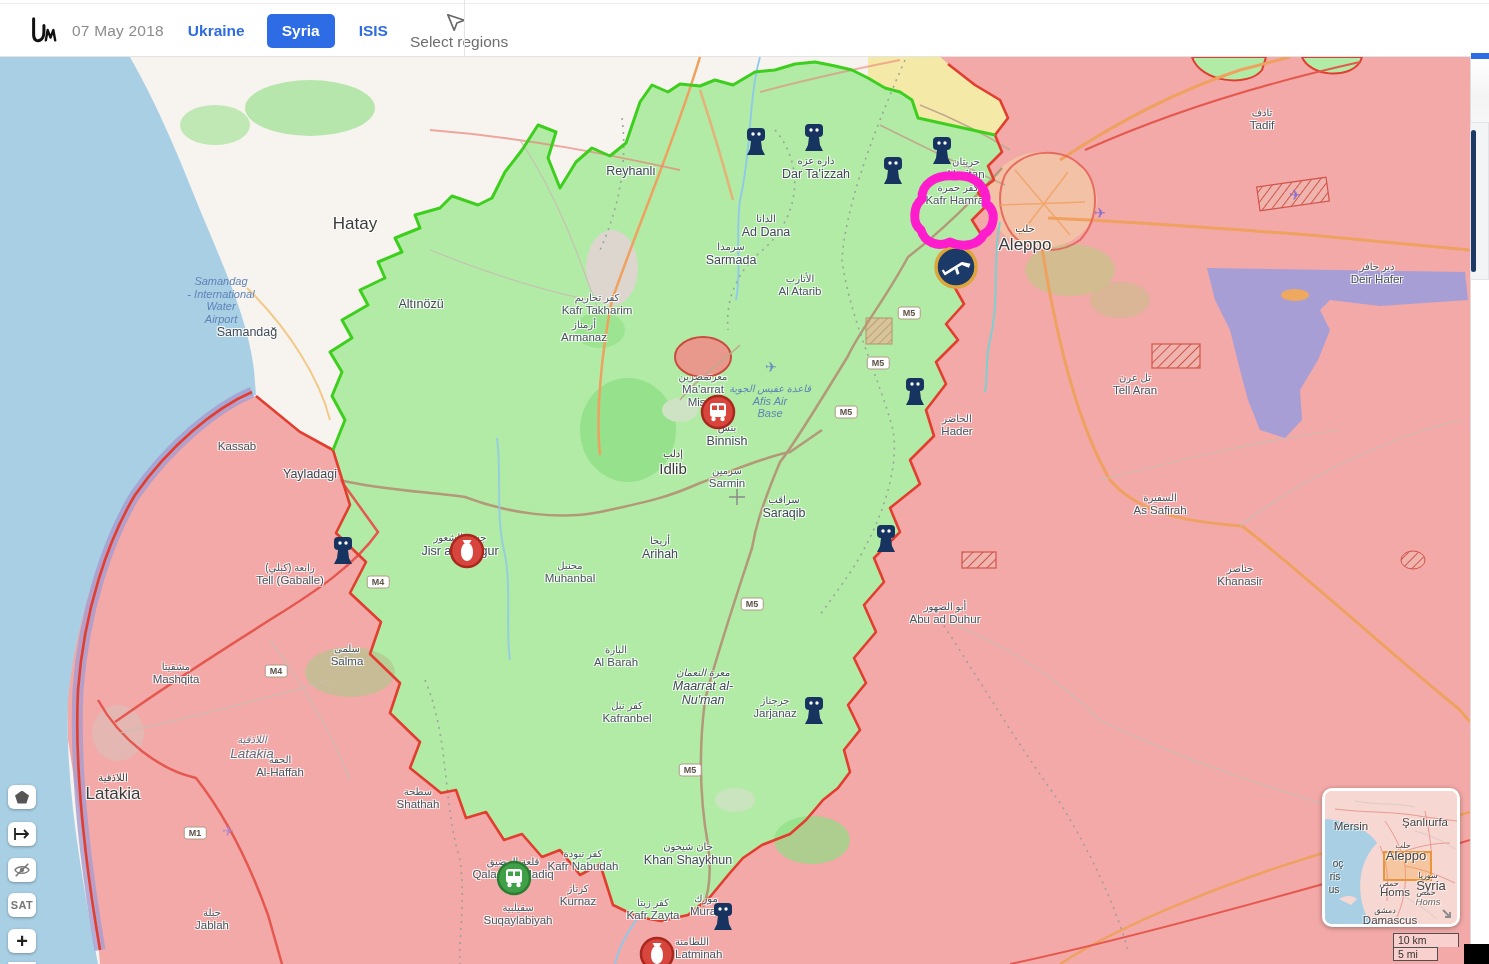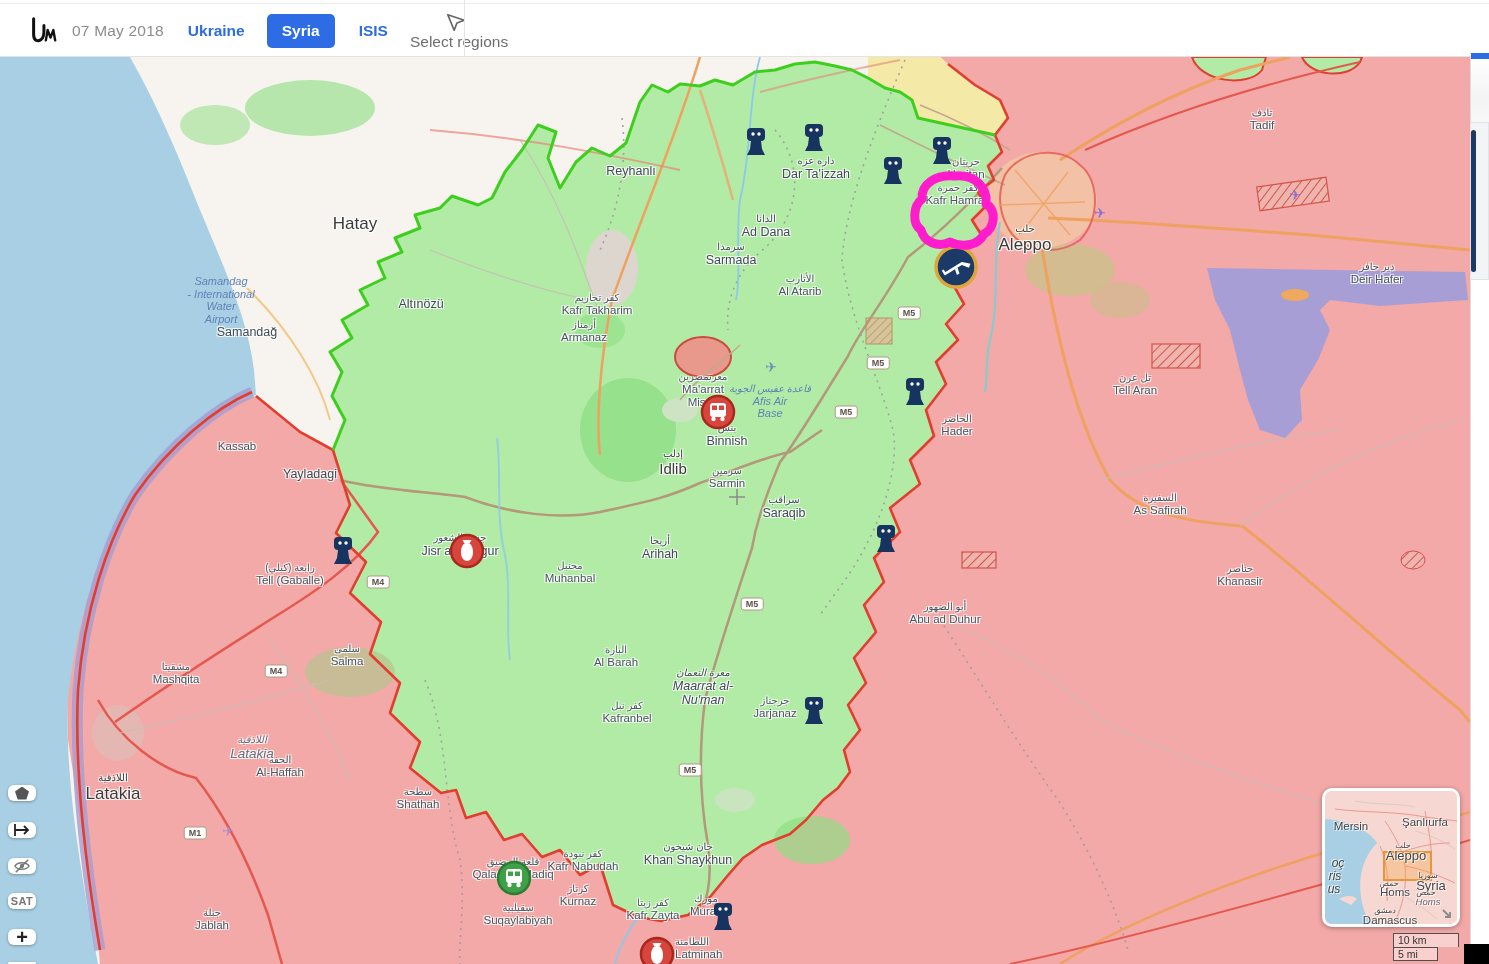--- a/index.html
+++ b/index.html
@@ -27,31 +27,31 @@
   .lbl.s{font-size:11.5px;color:#49545e;}
   .lbl.c{font-size:17px;color:#3a3a3a;}
   .lbl.c2{font-size:15px;color:#3a3a3a;}
   .lbl.w{font-size:11px;font-style:italic;color:#5f83b8;text-shadow:none;}
   .lbl.r{font-size:13.5px;font-style:italic;color:#6a6a7a;}
   .shield{position:absolute;transform:translate(-50%,-50%);background:#fff;border:1.5px solid #b09a84;border-radius:3px;
           font-size:9px;font-weight:bold;color:#5e5246;padding:1px 4px;line-height:1;}
   .marker{position:absolute;transform:translate(-50%,-50%);pointer-events:auto;cursor:pointer;}
   #highlight-ring{position:absolute;pointer-events:none;}
   
-  .ctl{position:absolute;left:8px;width:28px;height:16px;background:#fff;border-radius:6px;box-shadow:0 1px 3px rgba(0,0,0,.3);
+  .ctl{position:absolute;left:8px;width:28px;height:24px;background:#fff;border-radius:6px;box-shadow:0 1px 3px rgba(0,0,0,.3);
        display:flex;align-items:center;justify-content:center;cursor:pointer;font-family:"Liberation Sans",sans-serif;}
   #ctl-sat{font-size:11px;color:#777;font-weight:bold;letter-spacing:.5px;}
   #ctl-zoomin{font-size:20px;color:#222;font-weight:bold;}
   .pentagon{width:14px;height:13px;background:#555;clip-path:polygon(50% 0,100% 38%,81% 100%,19% 100%,0 38%);}
   
   #minimap{position:absolute;left:1322px;top:788px;width:138px;height:139px;background:#f6d7d2;border:3px solid #fff;border-radius:10px;
            box-shadow:0 1px 5px rgba(0,0,0,.35);overflow:hidden;box-sizing:border-box;}
   .mm-lbl{position:absolute;transform:translate(-50%,-50%);white-space:nowrap;color:#454545;
           text-shadow:-1px -1px 0 rgba(255,255,255,.8),1px 1px 0 rgba(255,255,255,.8);}
-  .mm-s{font-size:12px;font-style:italic;} .mm-m{font-size:11.5px;} .mm-l{font-size:13px;} .mm-a{font-size:8px;} .mm-i{font-style:italic;color:#6a6a6a;font-size:9.5px;}
+  .mm-s{font-size:10px;} .mm-m{font-size:11.5px;} .mm-l{font-size:13px;} .mm-a{font-size:8px;} .mm-i{font-style:italic;color:#6a6a6a;font-size:9.5px;}
   #mm-viewport{position:absolute;left:58px;top:60px;width:49px;height:30px;background:rgba(247,166,70,.35);border:2px solid #e8963c;box-sizing:border-box;}
   #mm-arrow{position:absolute;right:2px;bottom:2px;width:16px;height:16px;color:#8a8a8a;font-size:13px;display:flex;align-items:center;justify-content:center;}
   
   .scalebox{position:absolute;background:rgba(255,255,255,.45);border:1.5px solid #4f4f4f;box-sizing:border-box;
             font-size:10.5px;color:#333;padding-left:4px;line-height:12px;}
   #scale-km{left:1393px;top:933px;width:66px;height:14px;border-bottom:none;}
   #scale-mi{left:1393px;top:947px;width:45px;height:14px;}
   
   #right-strip{position:absolute;left:1470px;top:57px;width:19px;height:907px;background:linear-gradient(#fff,#f4f4f4 40px,#fff 120px);border-left:1px solid #dcdcdc;box-sizing:border-box;}
   #strip-blue{position:absolute;left:1471px;top:53px;width:18px;height:6px;background:#2d6ce5;}

